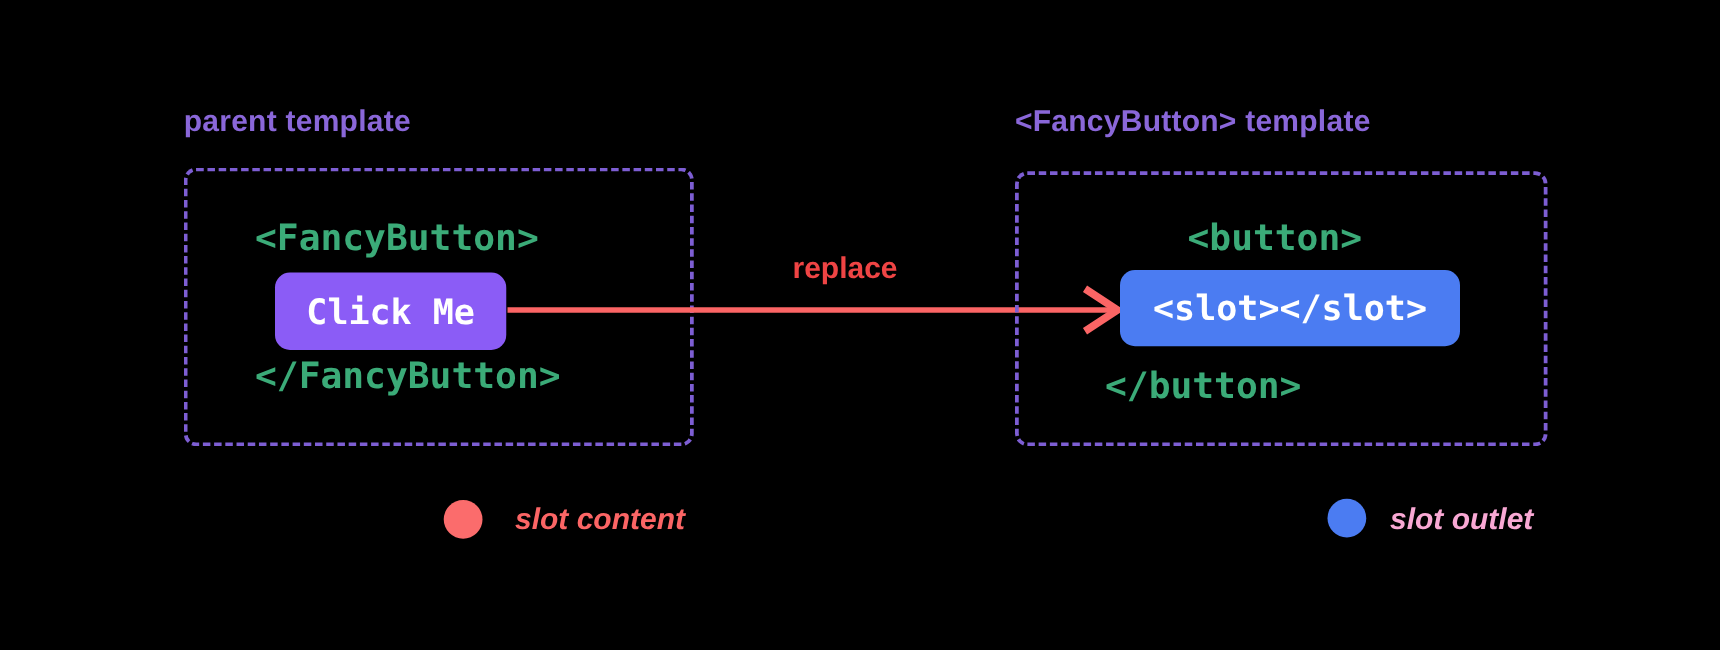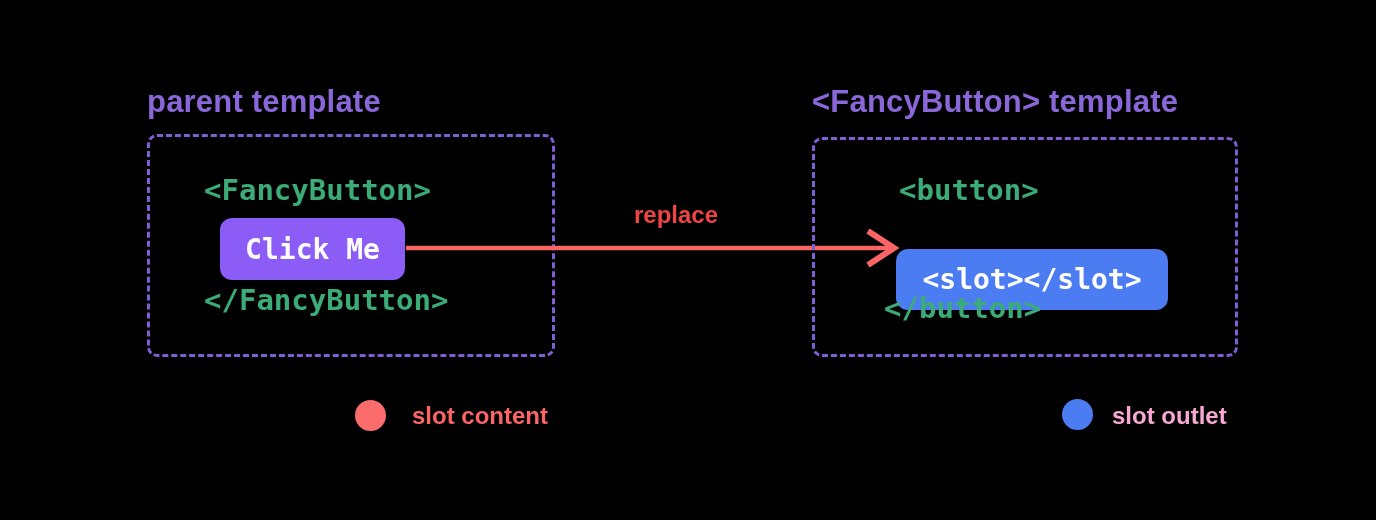--- a/index.html
+++ b/index.html
@@ -1,21 +1,21 @@
 <!DOCTYPE html>
 <html><head>
 <meta charset="utf-8">
 <style>
   html,body{margin:0;padding:0;background:#000;}
   .canvas{
     position:relative;width:1376px;height:520px;background:#000000;
     overflow:hidden;font-family:"Liberation Sans",sans-serif;
   }
   .group-label{
-    position:absolute;font-size:31px;font-weight:bold;color:#8a67d9;
+    position:absolute;font-size:24px;font-weight:bold;color:#8a67d9;
     white-space:nowrap;letter-spacing:.2px;
   }
   .dashed-box{
     position:absolute;border:3px dashed #7d5ed3;border-radius:10px;
     box-sizing:border-box;background:transparent;
   }
   .code{
     position:absolute;font-family:"DejaVu Sans Mono",monospace;
     font-weight:bold;font-size:29px;color:#3bab78;white-space:pre;line-height:1;
   }
@@ -25,21 +25,21 @@
     font-weight:bold;font-size:28px;color:#ffffff;white-space:pre;
   }
   .pill-red{background:#8b5cf6;}
   .pill-blue{background:#4b7cf2;}
   .arrow-wrap{position:absolute;left:400px;top:222px;width:512px;height:52px;}
   .replace-label{
     position:absolute;left:600px;top:201px;width:152px;text-align:center;
     font-size:24px;font-weight:bold;color:#ef4444;
   }
   .legend-dot{position:absolute;width:31px;height:31px;border-radius:50%;}
-  .legend-label{position:absolute;font-size:24px;font-weight:bold;white-space:nowrap;}
+  .legend-label{position:absolute;font-size:24px;font-weight:bold;white-space:nowrap;font-style:italic;}
 </style>
 </head>
 <body>
 
 <div class="canvas">
 
   <div class="group-label" style="left:147px;top:84px;">parent template</div>
 
   <div class="dashed-box" style="left:147px;top:134px;width:408px;height:223px;"></div>
 
@@ -55,23 +55,23 @@
     <svg width="512" height="52" viewBox="0 0 512 52">
       <line x1="6" y1="26" x2="492" y2="26" stroke="#fb6565" stroke-width="4.5"></line>
       <polyline points="468,9 494,26 468,43" fill="none" stroke="#fb6565" stroke-width="6" stroke-linejoin="miter"></polyline>
     </svg>
   </div>
 
   <div class="group-label" style="left:812px;top:84px;">&lt;FancyButton&gt; template</div>
 
   <div class="dashed-box" style="left:812px;top:137px;width:426px;height:220px;"></div>
 
-  <div class="code" style="left:899px;top:176px;">&lt;button&gt;</div>
+  <div class="code" style="left:950px;top:176px;">&lt;button&gt;</div>
 
-  <div class="pill pill-blue" style="left:896px;top:216px;width:272px;height:61px;margin-top:33px;">&lt;slot&gt;&lt;/slot&gt;</div>
+  <div class="pill pill-blue" style="left:896px;top:216px;width:272px;height:61px;">&lt;slot&gt;&lt;/slot&gt;</div>
 
   <div class="code" style="left:884px;top:294px;">&lt;/button&gt;</div>
 
   <div class="legend-dot" style="left:355px;top:400px;background:#fb6c6c;"></div>
   <div class="legend-label" style="left:412px;top:402px;color:#fb6565;">slot content</div>
 
   <div class="legend-dot" style="left:1062px;top:399px;background:#4b7cf2;"></div>
   <div class="legend-label" style="left:1112px;top:402px;color:#f9a8d4;">slot outlet</div>
 
 </div>

